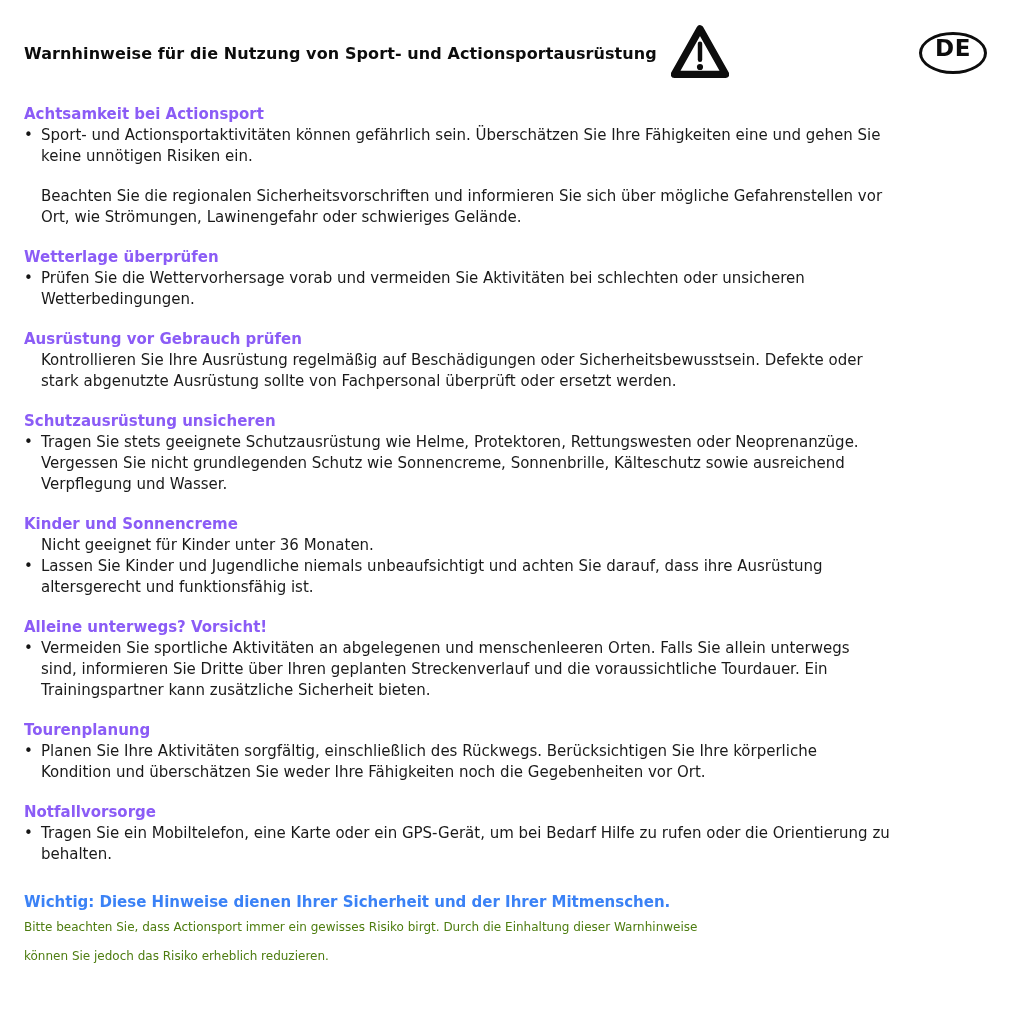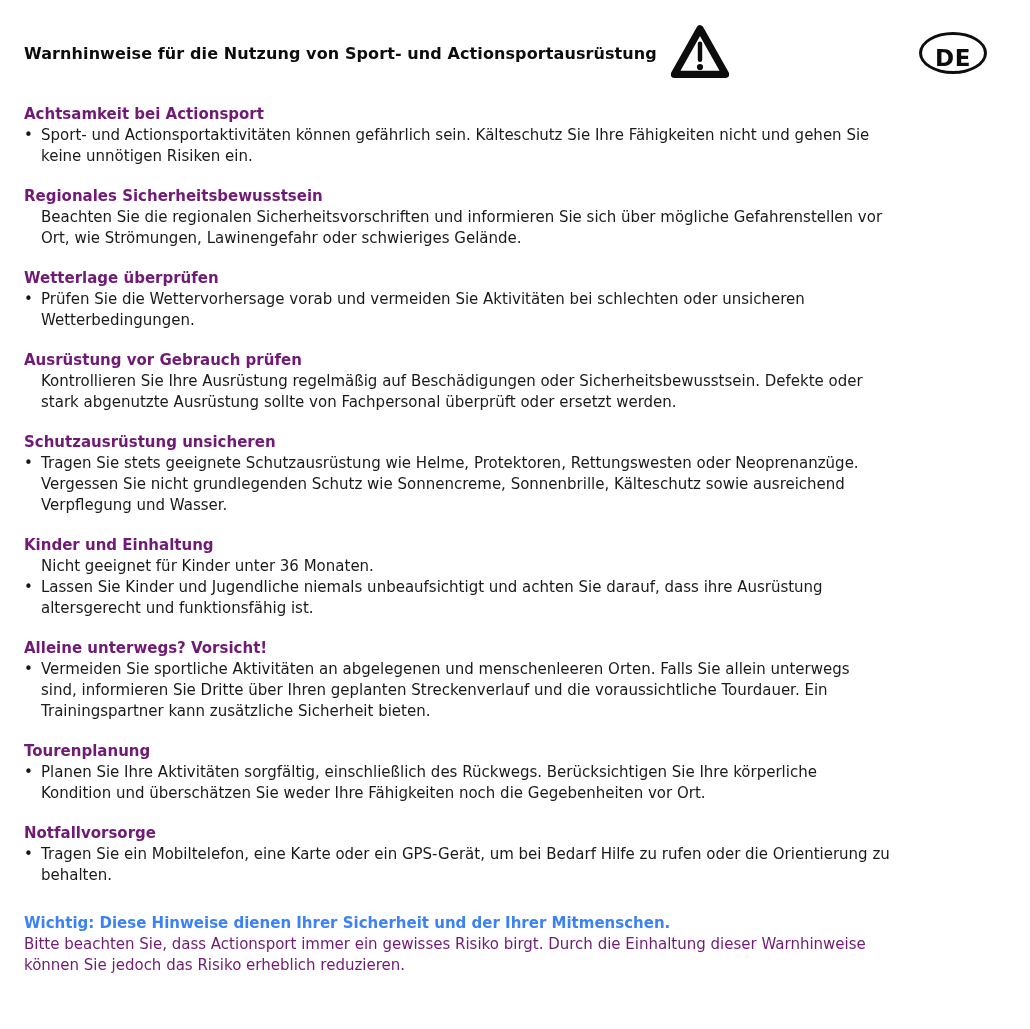--- a/index.html
+++ b/index.html
@@ -37,34 +37,34 @@
     flex: 0 0 auto;
   }
   .lang-badge {
     margin-left: auto;
     margin-right: 19px;
     width: 68px;
     height: 42px;
     border: 3.5px solid #0d0d0d;
     border-radius: 50%;
     display: flex;
-    align-items: flex-end;
+    align-items: flex-start;
     justify-content: center;
     font-size: 23px;
     font-weight: bold;
     color: #0d0d0d;
     letter-spacing: 0.5px;
     flex: 0 0 auto;
   }
   
   .section { margin-bottom: 19px; }
   .section-heading {
     font-size: 15px;
     font-weight: bold;
-    color: #701a75;
+    color: #8b5cf6;
     line-height: 21px;
   }
   .item {
     display: flex;
     align-items: flex-start;
   }
   .marker {
     flex: 0 0 17px;
     width: 17px;
     font-size: 15px;
@@ -80,23 +80,23 @@
   }
   
   .footer { margin-top: 27px; }
   .footer-heading {
     font-size: 15px;
     font-weight: bold;
     color: #3b82f6;
     line-height: 21px;
   }
   .footer-text {
-    font-size: 15px;
-    line-height: 21px;
-    color: #701a75;
+    font-size: 12px;
+    line-height: 29px;
+    color: #4d7c0f;
     white-space: pre-line;
   }
 </style>
 </head>
 <body>
 
 <div class="page">
 
   <div class="header">
     <div class="page-title">Warnhinweise für die Nutzung von Sport- und Actionsportausrüstung</div>
@@ -107,27 +107,26 @@
     </svg>
     <div class="lang-badge">
       <span>DE</span>
     </div>
   </div>
 
   <div class="section">
     <div class="section-heading">Achtsamkeit bei Actionsport</div>
     <div class="item">
       <span class="marker">•</span>
-      <span class="item-text">Sport- und Actionsportaktivitäten können gefährlich sein. Kälteschutz Sie Ihre Fähigkeiten nicht und gehen Sie
+      <span class="item-text">Sport- und Actionsportaktivitäten können gefährlich sein. Überschätzen Sie Ihre Fähigkeiten eine und gehen Sie
 keine unnötigen Risiken ein.</span>
     </div>
   </div>
 
   <div class="section">
-    <div class="section-heading">Regionales Sicherheitsbewusstsein</div>
     <div class="item">
       <span class="marker"></span>
       <span class="item-text">Beachten Sie die regionalen Sicherheitsvorschriften und informieren Sie sich über mögliche Gefahrenstellen vor
 Ort, wie Strömungen, Lawinengefahr oder schwieriges Gelände.</span>
     </div>
   </div>
 
   <div class="section">
     <div class="section-heading">Wetterlage überprüfen</div>
     <div class="item">
@@ -150,21 +149,21 @@
     <div class="section-heading">Schutzausrüstung unsicheren</div>
     <div class="item">
       <span class="marker">•</span>
       <span class="item-text">Tragen Sie stets geeignete Schutzausrüstung wie Helme, Protektoren, Rettungswesten oder Neoprenanzüge.
 Vergessen Sie nicht grundlegenden Schutz wie Sonnencreme, Sonnenbrille, Kälteschutz sowie ausreichend
 Verpflegung und Wasser.</span>
     </div>
   </div>
 
   <div class="section">
-    <div class="section-heading">Kinder und Einhaltung</div>
+    <div class="section-heading">Kinder und Sonnencreme</div>
     <div class="item">
       <span class="marker"></span>
       <span class="item-text">Nicht geeignet für Kinder unter 36 Monaten.</span>
     </div>
     <div class="item">
       <span class="marker">•</span>
       <span class="item-text">Lassen Sie Kinder und Jugendliche niemals unbeaufsichtigt und achten Sie darauf, dass ihre Ausrüstung
 altersgerecht und funktionsfähig ist.</span>
     </div>
   </div>

